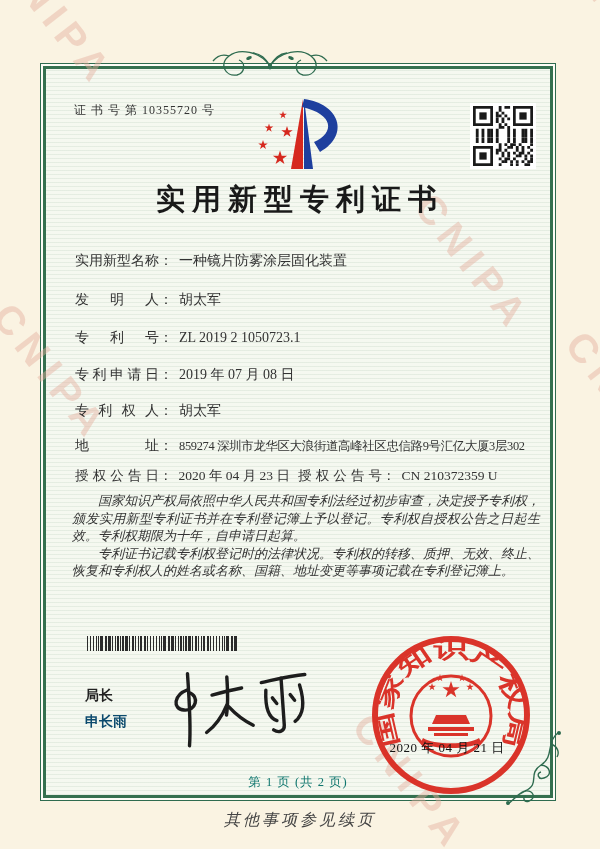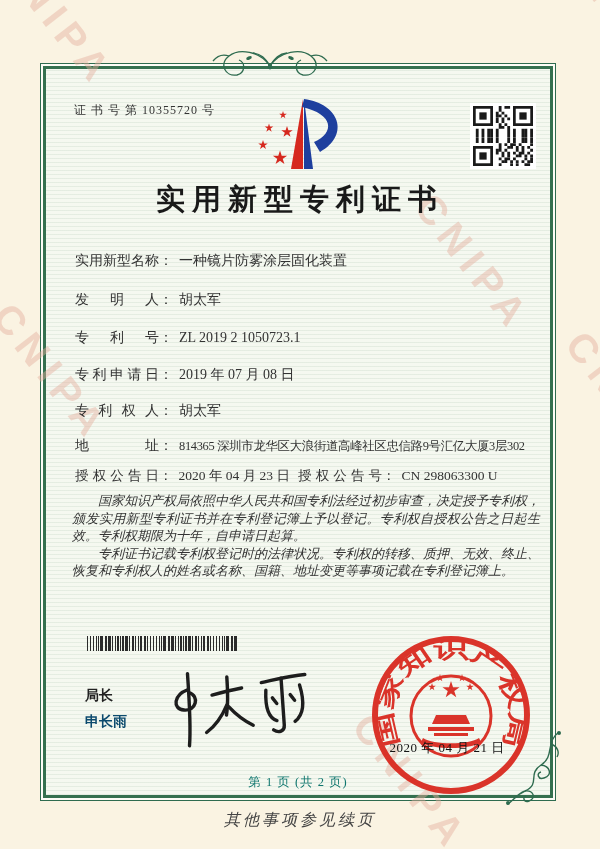--- a/index.html
+++ b/index.html
@@ -153,28 +153,28 @@
     <div class="abs row" style="top:329px;">
       <span class="flabel">专利号</span><span class="fcolon">：</span><span class="fvalue">ZL 2019 2 1050723.1</span>
     </div>
     <div class="abs row" style="top:366px;">
       <span class="flabel">专利申请日</span><span class="fcolon">：</span><span class="fvalue">2019 年 07 月 08 日</span>
     </div>
     <div class="abs row" style="top:402px;">
       <span class="flabel">专利权人</span><span class="fcolon">：</span><span class="fvalue">胡太军</span>
     </div>
     <div class="abs row addr" style="top:437px;">
-      <span class="flabel">地址</span><span class="fcolon">：</span><span class="fvalue">814365 深圳市龙华区大浪街道高峰社区忠信路9号汇亿大厦3层302</span>
+      <span class="flabel">地址</span><span class="fcolon">：</span><span class="fvalue">859274 深圳市龙华区大浪街道高峰社区忠信路9号汇亿大厦3层302</span>
     </div>
 
     <div class="abs row grant" style="top:467px;left:75px;">
       <span class="flabel">授权公告日</span><span class="fcolon">：</span><span class="fvalue">2020 年 04 月 23 日</span>
     </div>
     <div class="abs row grant" style="top:467px;left:298px;">
-      <span class="flabel">授权公告号</span><span class="fcolon">：</span><span class="fvalue">CN 298063300 U</span>
+      <span class="flabel">授权公告号</span><span class="fcolon">：</span><span class="fvalue">CN 210372359 U</span>
     </div>
 
     <div class="abs" id="paras">
       <p>国家知识产权局依照中华人民共和国专利法经过初步审查，决定授予专利权，颁发实用新型专利证书并在专利登记簿上予以登记。专利权自授权公告之日起生效。专利权期限为十年，自申请日起算。</p>
       <p>专利证书记载专利权登记时的法律状况。专利权的转移、质押、无效、终止、恢复和专利权人的姓名或名称、国籍、地址变更等事项记载在专利登记簿上。</p>
     </div>
 
     <div class="abs" style="left:85px;top:636px;width:155px;height:15px;">
       <svg width="155" height="15" viewBox="0 0 155 15">
         <path id="barcode-bars" fill="#2b2b2b" d="M2 0h1v15h-1zM5 0h1v15h-1zM8 0h1v15h-1zM11 0h1v15h-1zM13 0h1v15h-1zM15 0h3v15h-3zM20 0h2v15h-2zM23 0h3v15h-3zM27 0h1v15h-1zM30 0h1v15h-1zM32 0h2v15h-2zM35 0h1v15h-1zM37 0h2v15h-2zM40 0h3v15h-3zM44 0h1v15h-1zM47 0h2v15h-2zM50 0h1v15h-1zM53 0h1v15h-1zM55 0h2v15h-2zM59 0h2v15h-2zM62 0h1v15h-1zM65 0h1v15h-1zM68 0h1v15h-1zM71 0h1v15h-1zM74 0h1v15h-1zM76 0h1v15h-1zM78 0h3v15h-3zM83 0h2v15h-2zM86 0h3v15h-3zM90 0h1v15h-1zM93 0h1v15h-1zM95 0h2v15h-2zM98 0h1v15h-1zM100 0h2v15h-2zM103 0h3v15h-3zM107 0h1v15h-1zM110 0h2v15h-2zM113 0h1v15h-1zM116 0h1v15h-1zM118 0h2v15h-2zM122 0h2v15h-2zM125 0h1v15h-1zM128 0h1v15h-1zM131 0h1v15h-1zM134 0h1v15h-1zM137 0h1v15h-1zM139 0h1v15h-1zM141 0h3v15h-3zM146 0h2v15h-2zM149 0h3v15h-3z"></path>

